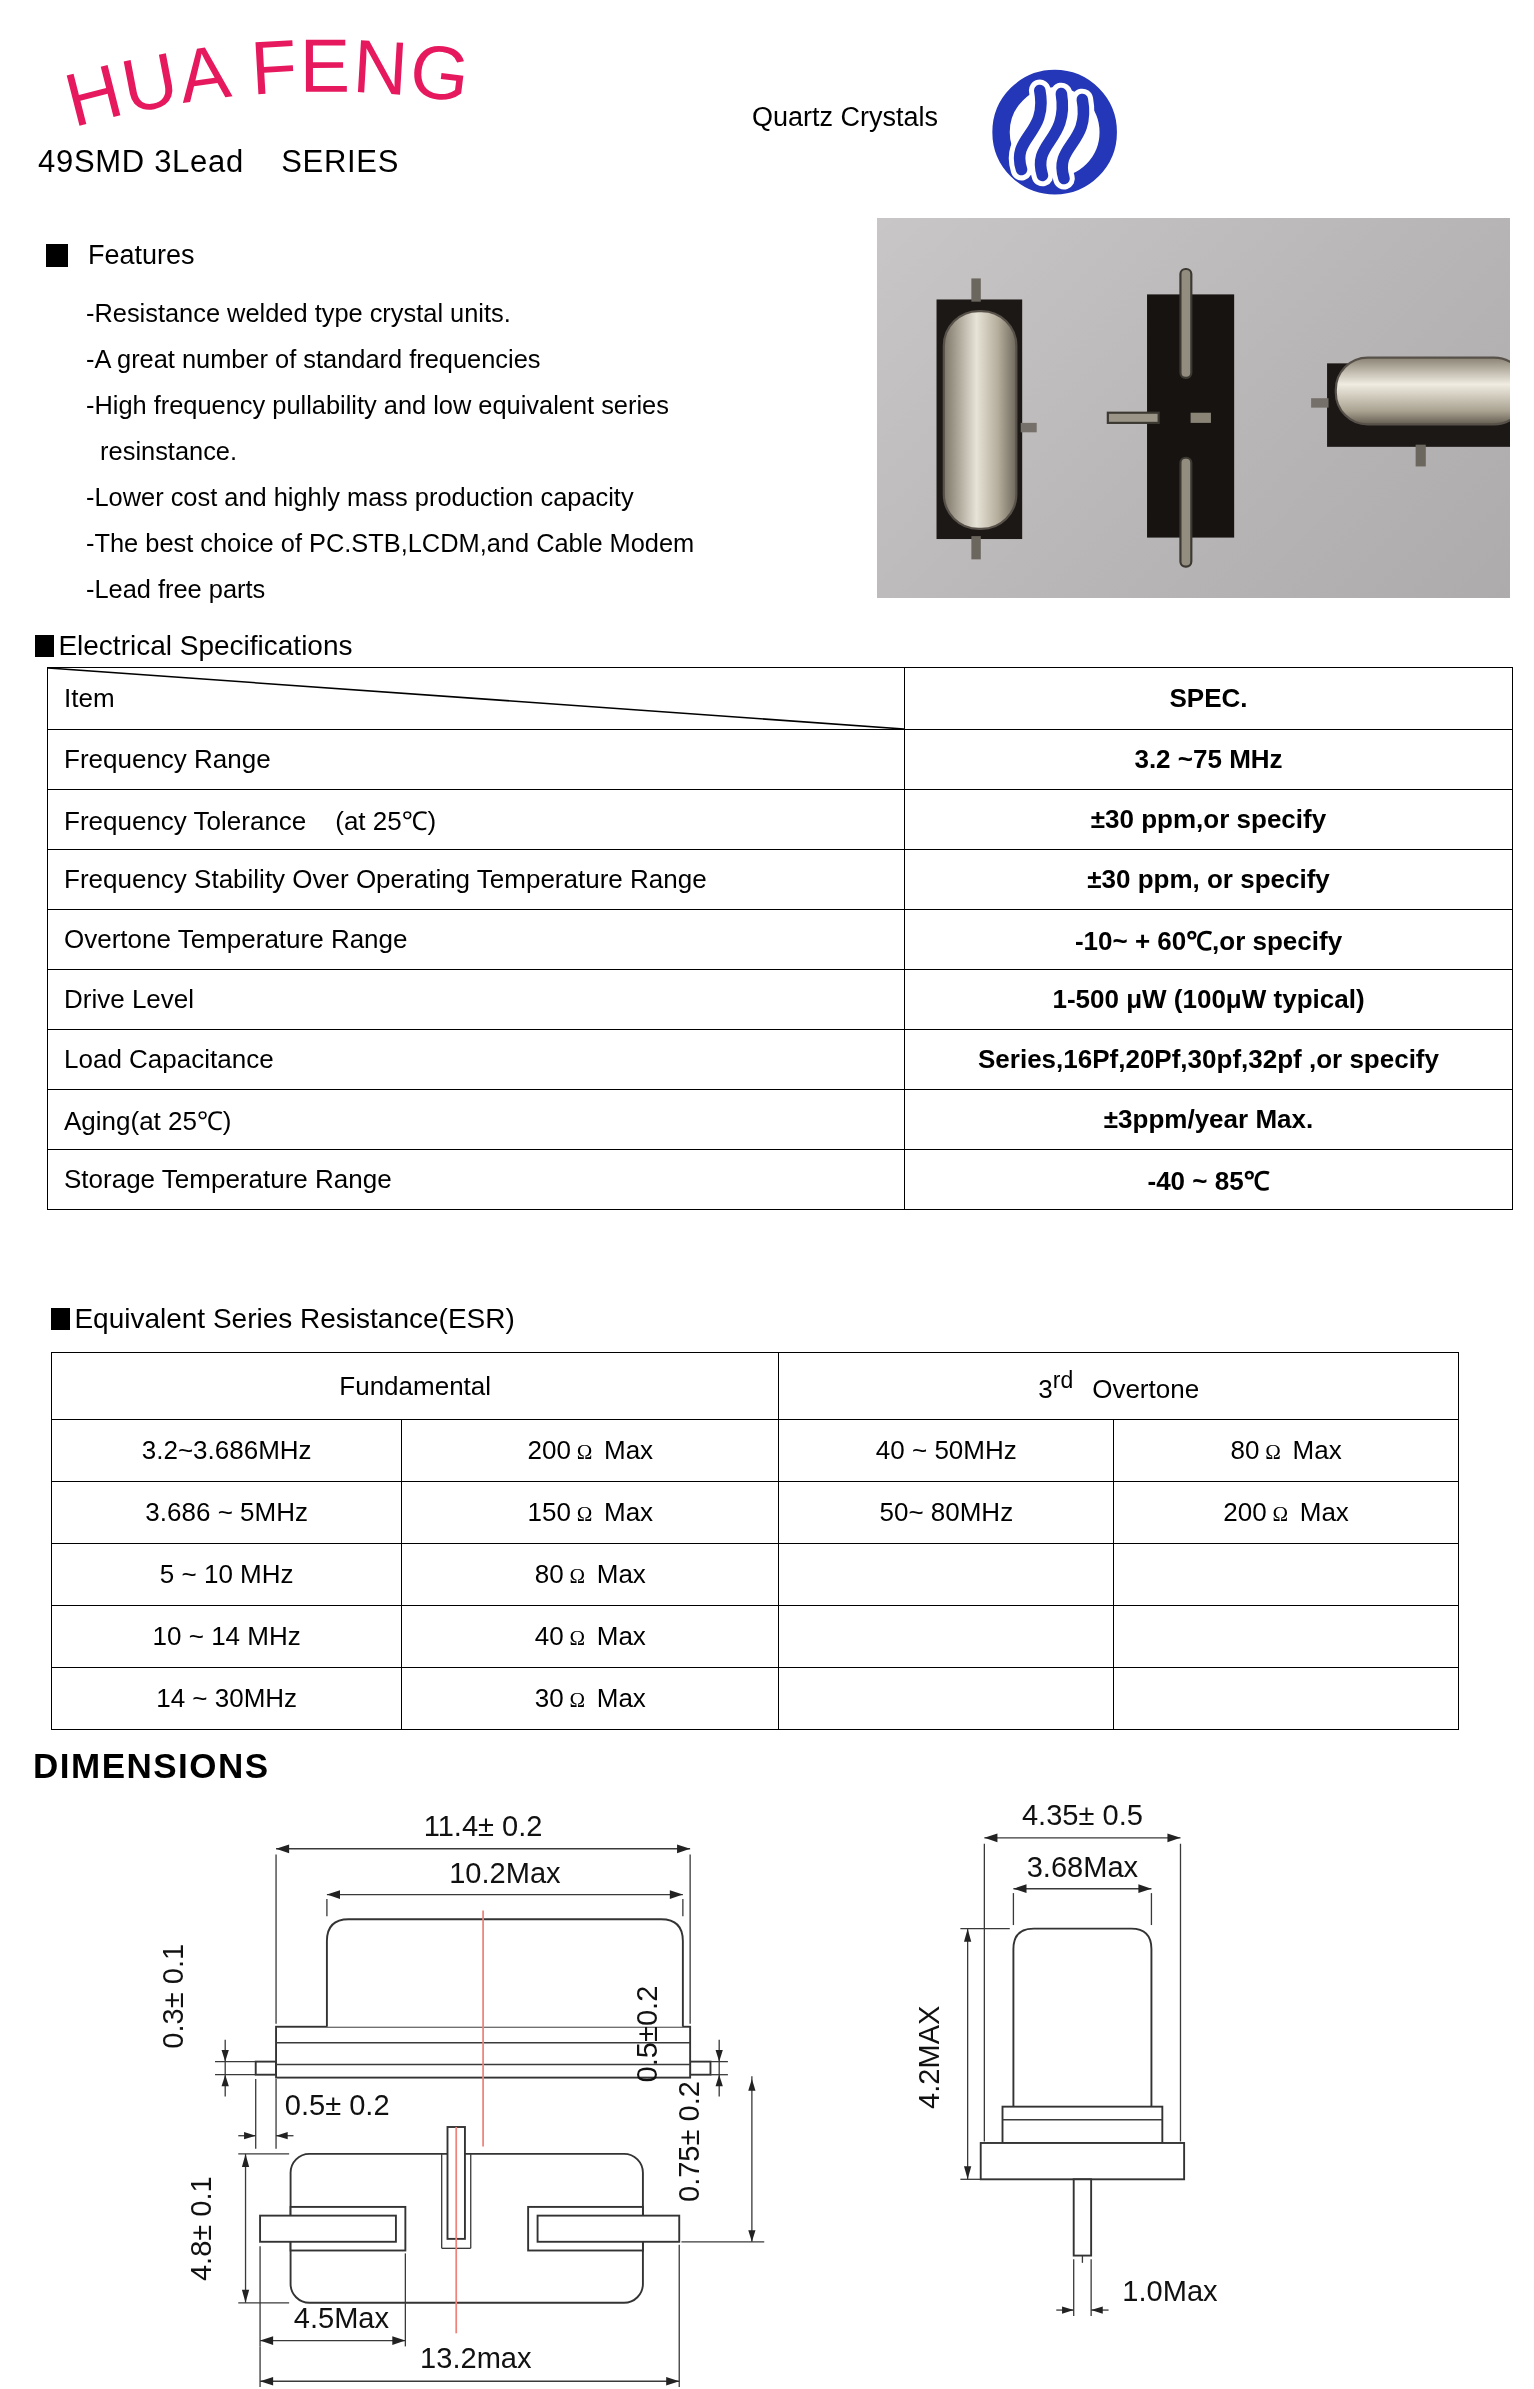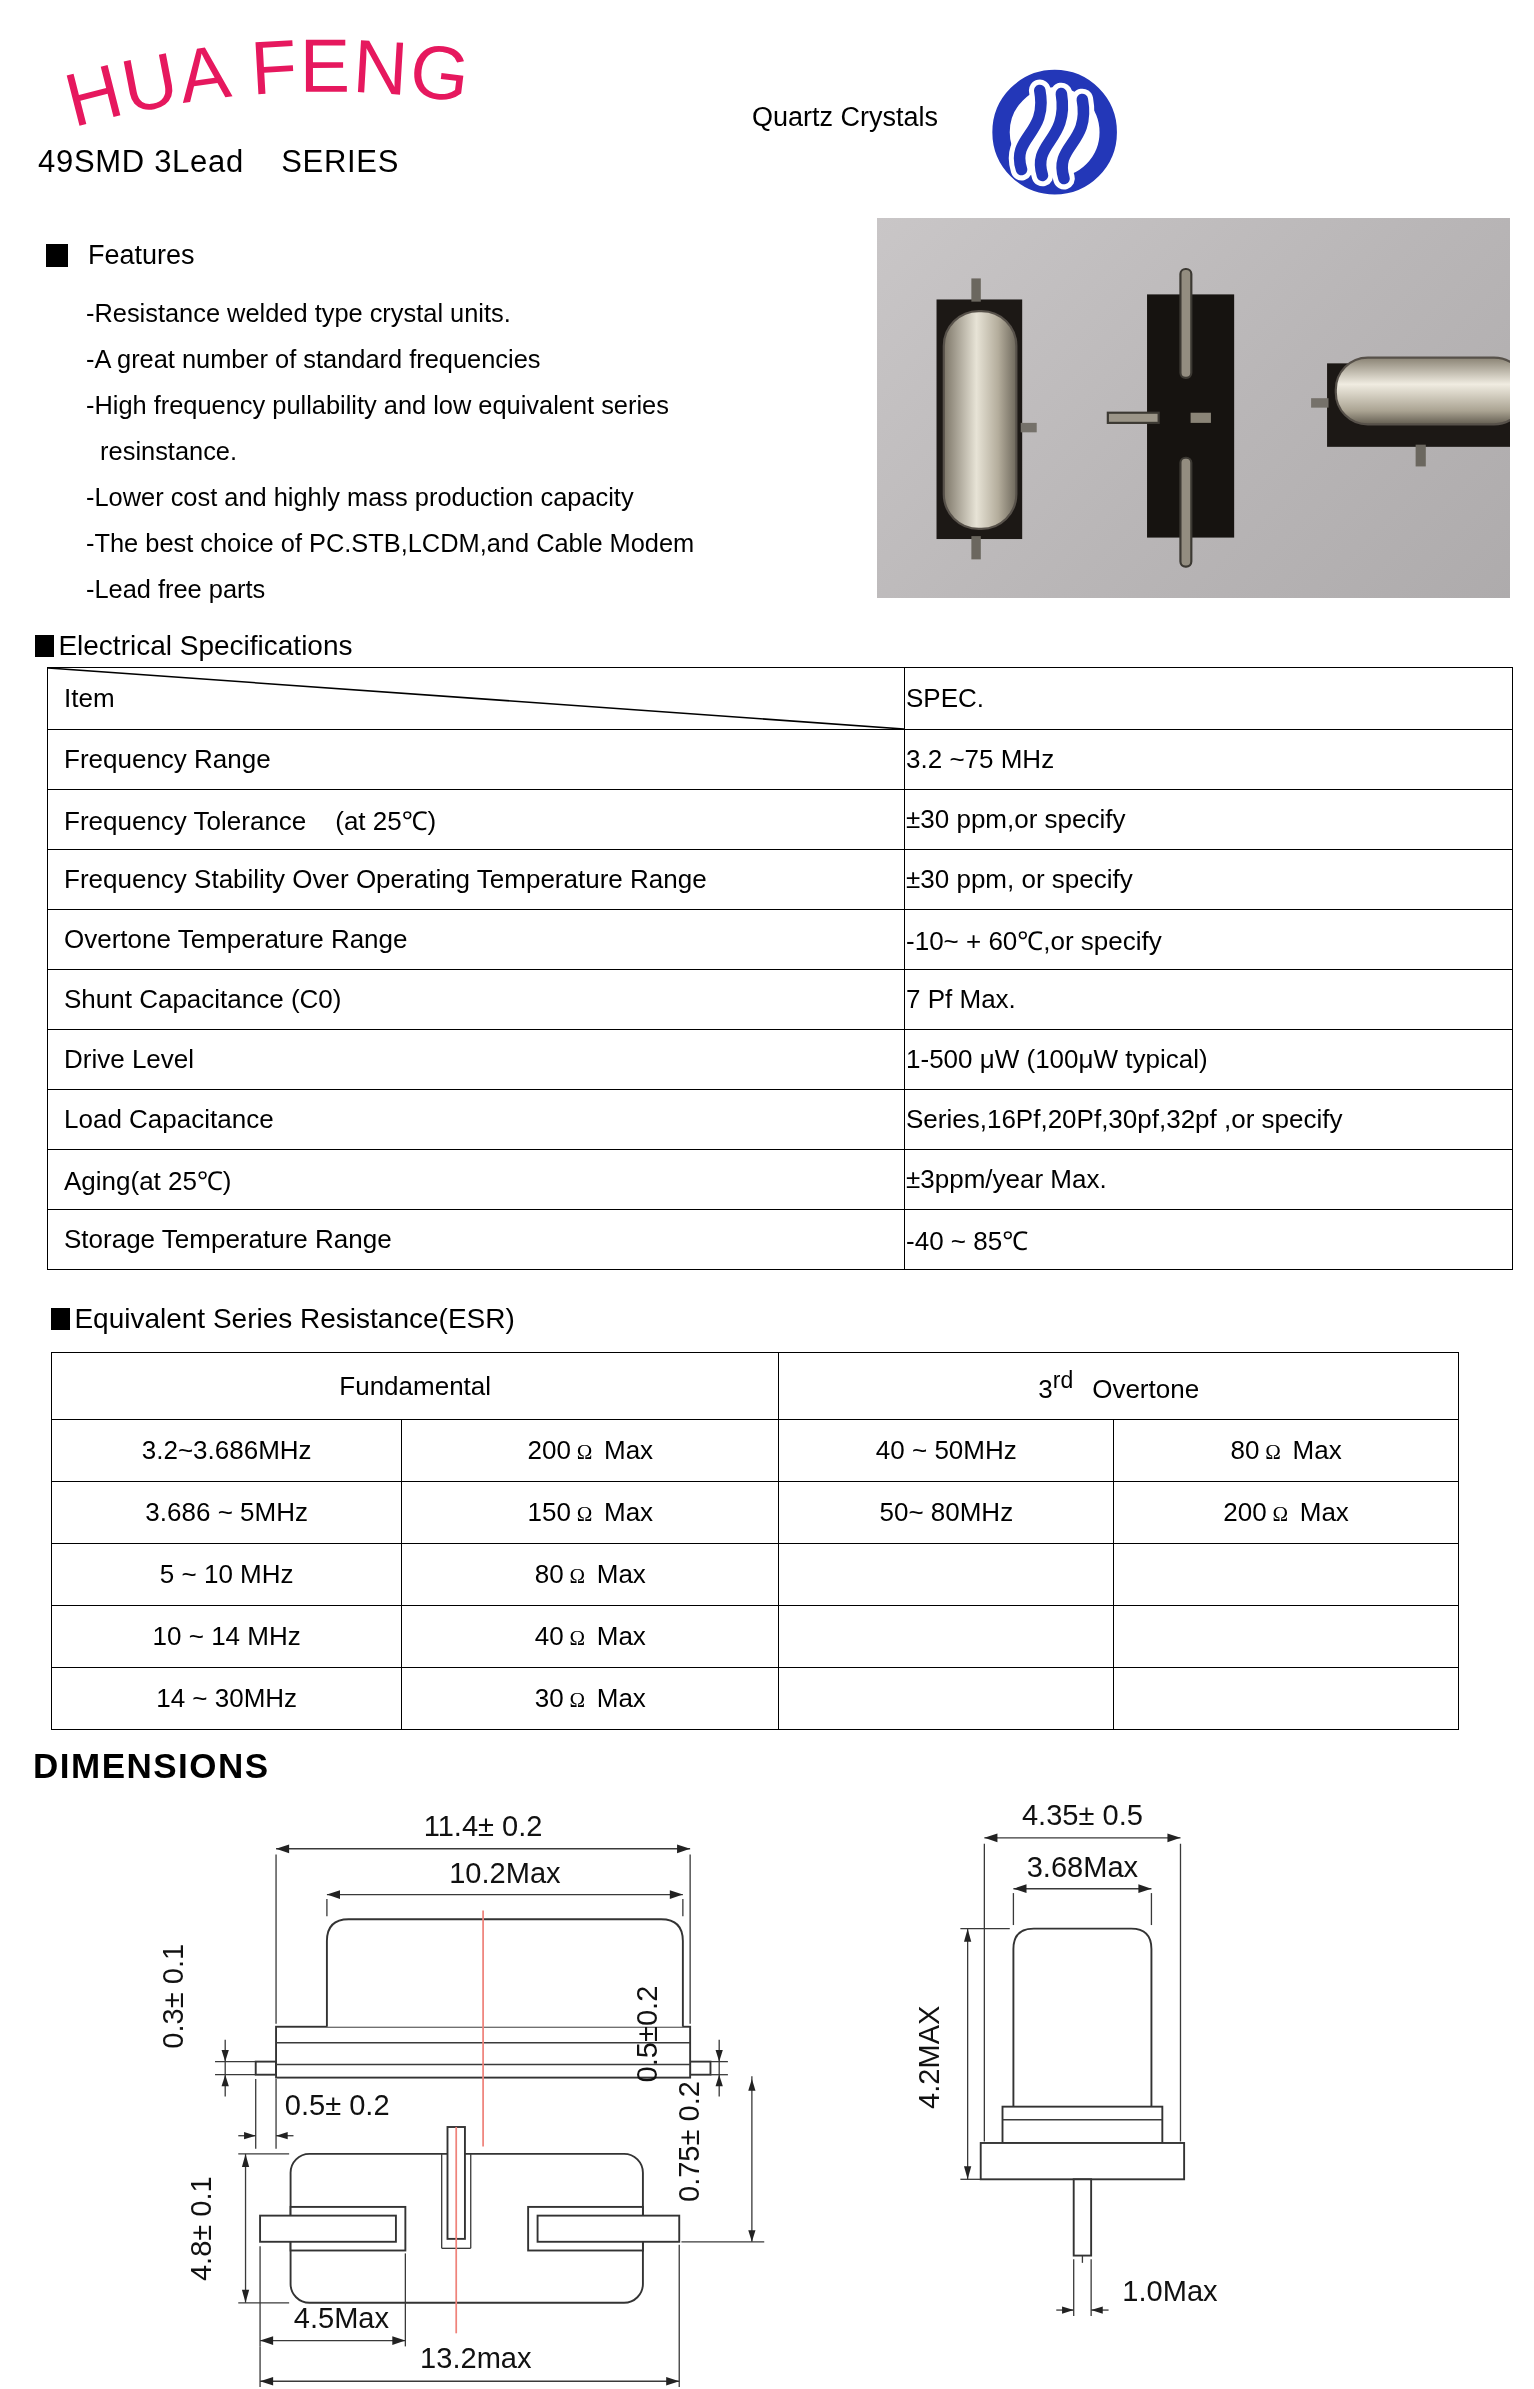--- a/index.html
+++ b/index.html
@@ -29,21 +29,21 @@
   .sec-head{font-size:28px;display:flex;align-items:center;}
   .sec-head .sq{width:19px;height:22px;background:#000;display:inline-block;margin-right:4.4px;}
   #elec-head{left:35px;top:630px;}
   #esr-head{left:51px;top:1303px;}
 
   
   table{border-collapse:collapse;table-layout:fixed;}
   td,th{border:1.8px solid #000;font-size:26px;font-weight:normal;overflow:hidden;}
   #spec-table{left:47px;top:667px;width:1466px;}
   #spec-table td.item{ text-align:left;padding-left:16px;}
-  #spec-table td.spec{ }
+  #spec-table td.spec{ text-align:center;font-weight:bold;}
   #spec-table tr{height:60px;}
   #spec-table tr.hdr{height:62px;}
   td.diag{position:relative;}
   td.diag svg{position:absolute;left:0;top:0;width:100%;height:100%;}
   td.diag .cellword{position:relative;z-index:2;}
 
   #esr-table{left:51px;top:1352px;width:1408px;}
   #esr-table tr{height:62px;}
   #esr-table tr.hdr{height:67px;}
   #esr-table td{text-align:center;}
@@ -182,24 +182,20 @@
       </tr>
   <tr>
         <td class="item pre">Frequency Stability Over Operating Temperature Range</td>
         <td class="spec">±30 ppm, or specify</td>
       </tr>
   <tr>
         <td class="item pre">Overtone Temperature Range</td>
         <td class="spec">-10~ + 60℃,or specify</td>
       </tr>
   <tr>
-        <td class="item pre">Shunt Capacitance (C0)</td>
-        <td class="spec">7 Pf Max.</td>
-      </tr>
-  <tr>
         <td class="item pre">Drive Level</td>
         <td class="spec">1-500 μW (100μW typical)</td>
       </tr>
   <tr>
         <td class="item pre">Load Capacitance</td>
         <td class="spec">Series,16Pf,20Pf,30pf,32pf ,or specify</td>
       </tr>
   <tr>
         <td class="item pre">Aging(at 25℃)</td>
         <td class="spec">±3ppm/year Max.</td>

